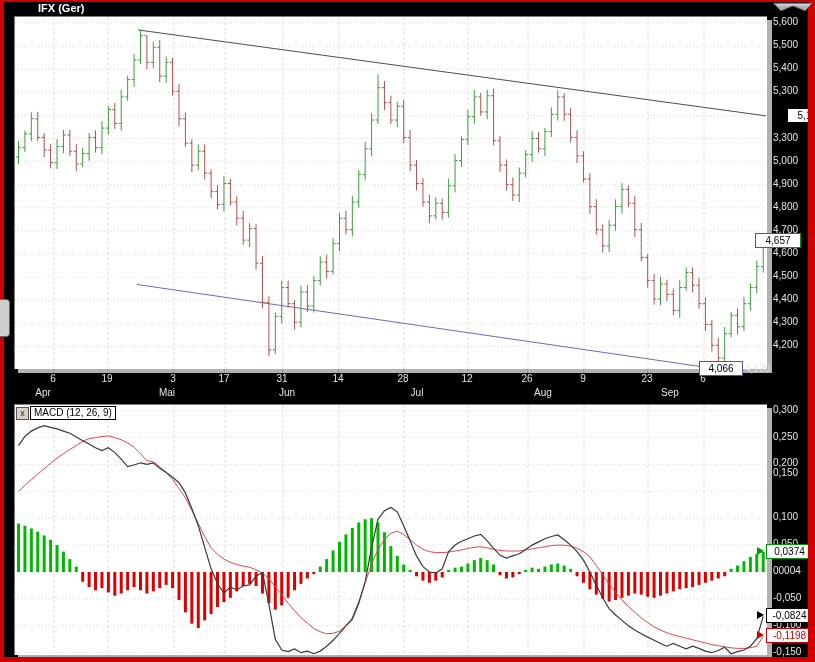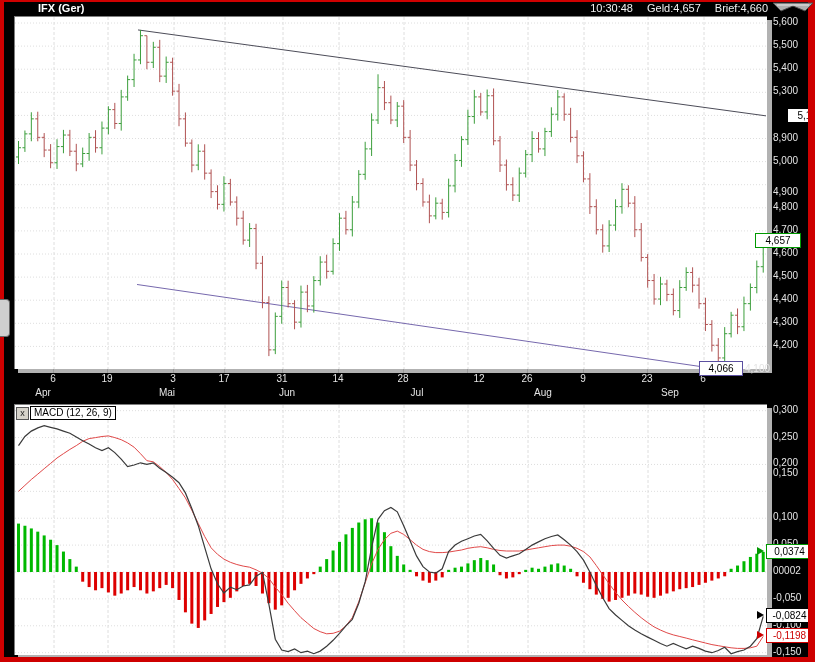--- a/index.html
+++ b/index.html
@@ -48,21 +48,20 @@
 <body>
 
 <div id="stage">
   <div class="edge" id="edge-left"></div>
   <div class="edge" id="edge-top"></div>
   <div class="edge" id="edge-right"></div>
   <div class="edge" id="edge-bottom"></div>
 
   <div id="titlebar">
     <span id="symbol-title">IFX (Ger)</span>
-    <span id="title-right"><span>10:30:48</span><span>Geld:4,657</span><span>Brief:4,660</span></span>
   </div>
   <svg id="corner-widget" width="42" height="13">
     <polygon points="1,3 41,3 33,11 21,6 9,11" fill="#b0b0b0" stroke="#4a4a4a" stroke-width="1"></polygon>
     <line x1="5" y1="5" x2="37" y2="5" stroke="#e8e8e8" stroke-width="1"></line>
   </svg>
 
   <div class="shadow" id="price-shadow-r"></div>
   <div class="shadow" id="price-shadow-b"></div>
   <div class="plot" id="price-plot">
     <svg id="price-svg" width="752" height="352">
@@ -614,56 +613,56 @@
   <div class="arr" id="arr-hist"></div>
   <div class="arr" id="arr-macdv"></div>
   <div class="arr" id="arr-signalv"></div>
   <div class="vbox" id="box-hist">0,0374</div>
   <div class="vbox" id="box-macdv">-0,0824</div>
   <div class="vbox" id="box-signalv">-0,1198</div>
 <span class="ylab" style="left: 773px; top: 16px;">5,600</span>
     <span class="ylab" style="left: 773px; top: 39.1px;">5,500</span>
     <span class="ylab" style="left: 773px; top: 62.2px;">5,400</span>
     <span class="ylab" style="left: 773px; top: 85.3px;">5,300</span>
-    <span class="ylab" style="left: 773px; top: 131.5px;">8,900</span>
+    <span class="ylab" style="left: 773px; top: 131.5px;">3,300</span>
     <span class="ylab" style="left: 773px; top: 154.6px;">5,000</span>
-    <span class="ylab" style="left: 773px; top: 177.7px; margin-top: 8px;">4,900</span>
+    <span class="ylab" style="left: 773px; top: 177.7px;">4,900</span>
     <span class="ylab" style="left: 773px; top: 200.8px;">4,800</span>
     <span class="ylab" style="left: 773px; top: 223.9px;">4,700</span>
     <span class="ylab" style="left: 773px; top: 247px;">4,600</span>
     <span class="ylab" style="left: 773px; top: 270.1px;">4,500</span>
     <span class="ylab" style="left: 773px; top: 293.2px;">4,400</span>
     <span class="ylab" style="left: 773px; top: 316.3px;">4,300</span>
     <span class="ylab" style="left: 773px; top: 339.4px;">4,200</span>
     <span class="ylab" style="left: 745px; top: 362.5px;">4,100</span>
     <span class="ylab" style="left: 773px; top: 403.66px;">0,300</span>
     <span class="ylab" style="left: 773px; top: 430.55px;">0,250</span>
     <span class="ylab" style="left: 773px; top: 457.44px;">0,200</span>
     <span class="ylab" style="left: 773px; top: 467px;">0,150</span>
     <span class="ylab" style="left: 773px; top: 511.22px;">0,100</span>
     <span class="ylab" style="left: 773px; top: 538.11px;">0,050</span>
-    <span class="ylab" style="left: 773px; top: 565px;">00002</span>
+    <span class="ylab" style="left: 773px; top: 565px;">00004</span>
     <span class="ylab" style="left: 773px; top: 591.89px;">-0,050</span>
     <span class="ylab" style="left: 773px; top: 618.78px;">-0,100</span>
     <span class="ylab" style="left: 773px; top: 645.67px;">-0,150</span>
     <span class="xlab" style="left: 53px; top: 373px; transform: translateX(-50%);">6</span>
     <div class="tick" style="left: 53px; top: 369px;"></div>
     <span class="xlab" style="left: 107px; top: 373px; transform: translateX(-50%);">19</span>
     <div class="tick" style="left: 107px; top: 369px;"></div>
     <span class="xlab" style="left: 173px; top: 373px; transform: translateX(-50%);">3</span>
     <div class="tick" style="left: 173px; top: 369px;"></div>
     <span class="xlab" style="left: 224px; top: 373px; transform: translateX(-50%);">17</span>
     <div class="tick" style="left: 224px; top: 369px;"></div>
     <span class="xlab" style="left: 282px; top: 373px; transform: translateX(-50%);">31</span>
     <div class="tick" style="left: 282px; top: 369px;"></div>
     <span class="xlab" style="left: 338px; top: 373px; transform: translateX(-50%);">14</span>
     <div class="tick" style="left: 338px; top: 369px;"></div>
     <span class="xlab" style="left: 403px; top: 373px; transform: translateX(-50%);">28</span>
     <div class="tick" style="left: 403px; top: 369px;"></div>
-    <span class="xlab" style="left: 467px; top: 373px; transform: translateX(-50%); margin-left: 12px;">12</span>
+    <span class="xlab" style="left: 467px; top: 373px; transform: translateX(-50%);">12</span>
     <div class="tick" style="left: 467px; top: 369px;"></div>
     <span class="xlab" style="left: 527px; top: 373px; transform: translateX(-50%);">26</span>
     <div class="tick" style="left: 527px; top: 369px;"></div>
     <span class="xlab" style="left: 583px; top: 373px; transform: translateX(-50%);">9</span>
     <div class="tick" style="left: 583px; top: 369px;"></div>
     <span class="xlab" style="left: 647px; top: 373px; transform: translateX(-50%);">23</span>
     <div class="tick" style="left: 647px; top: 369px;"></div>
     <span class="xlab" style="left: 703px; top: 373px; transform: translateX(-50%);">6</span>
     <div class="tick" style="left: 703px; top: 369px;"></div>
     <span class="xlab" style="left: 43px; top: 387px; transform: translateX(-50%);">Apr</span>

